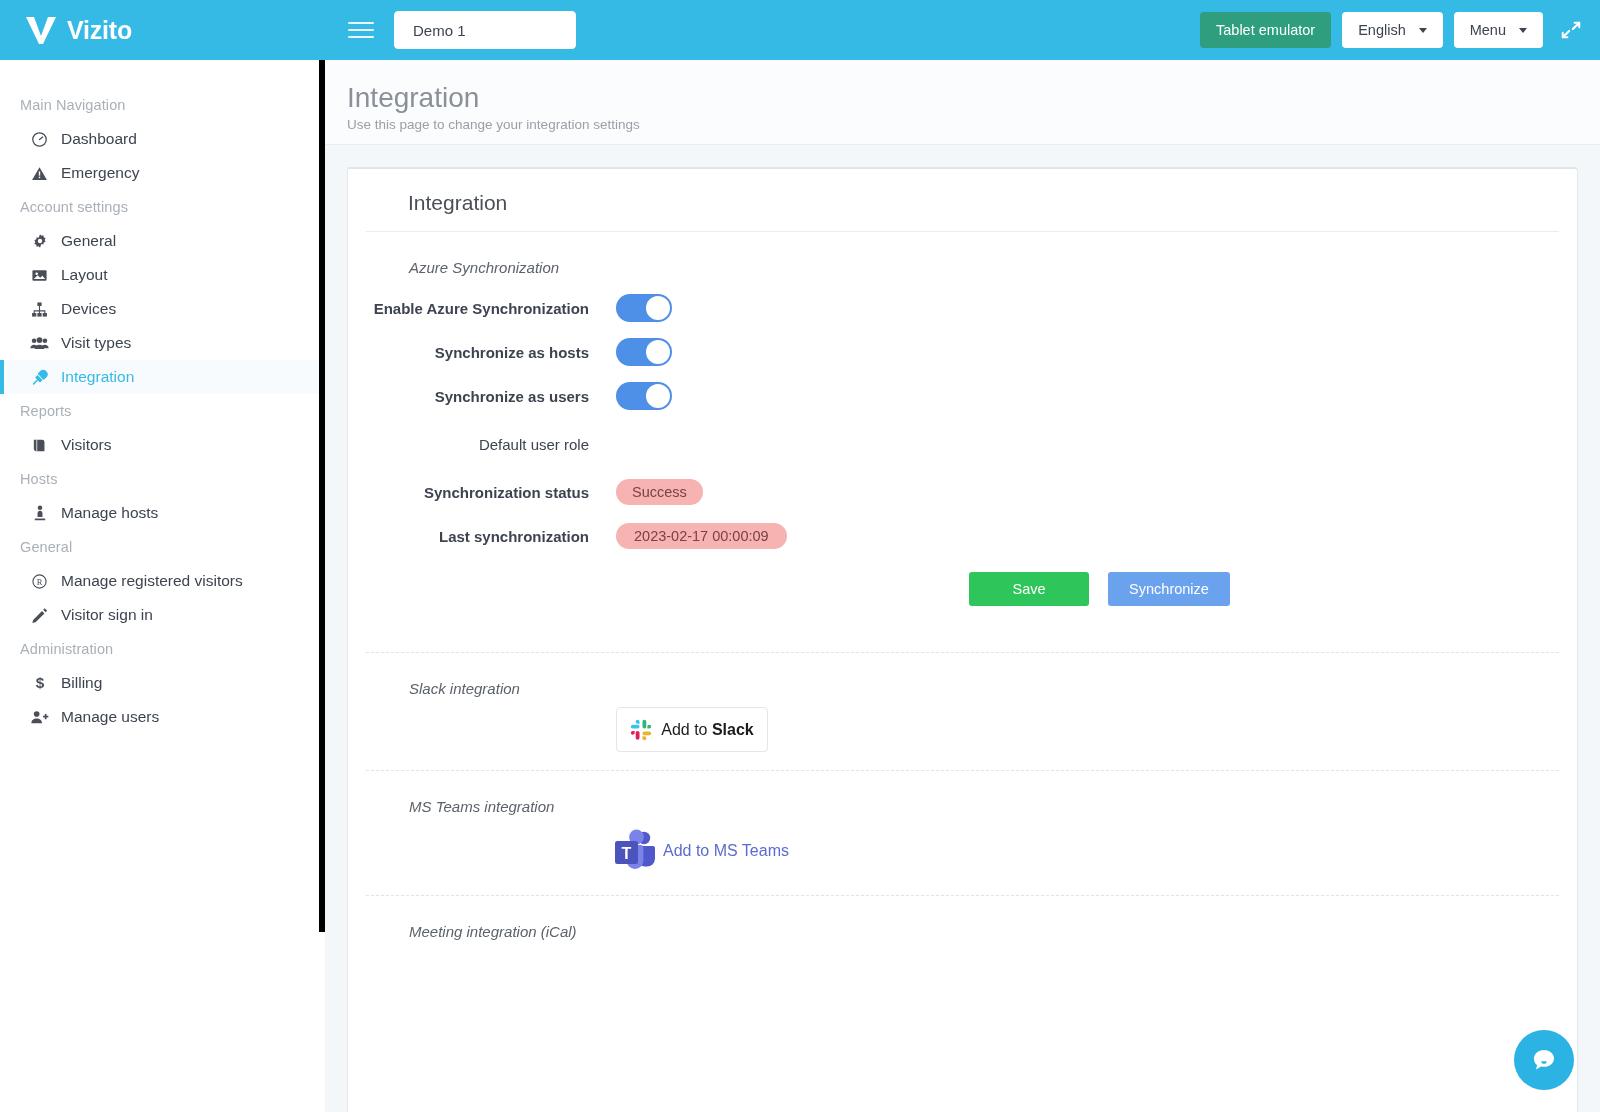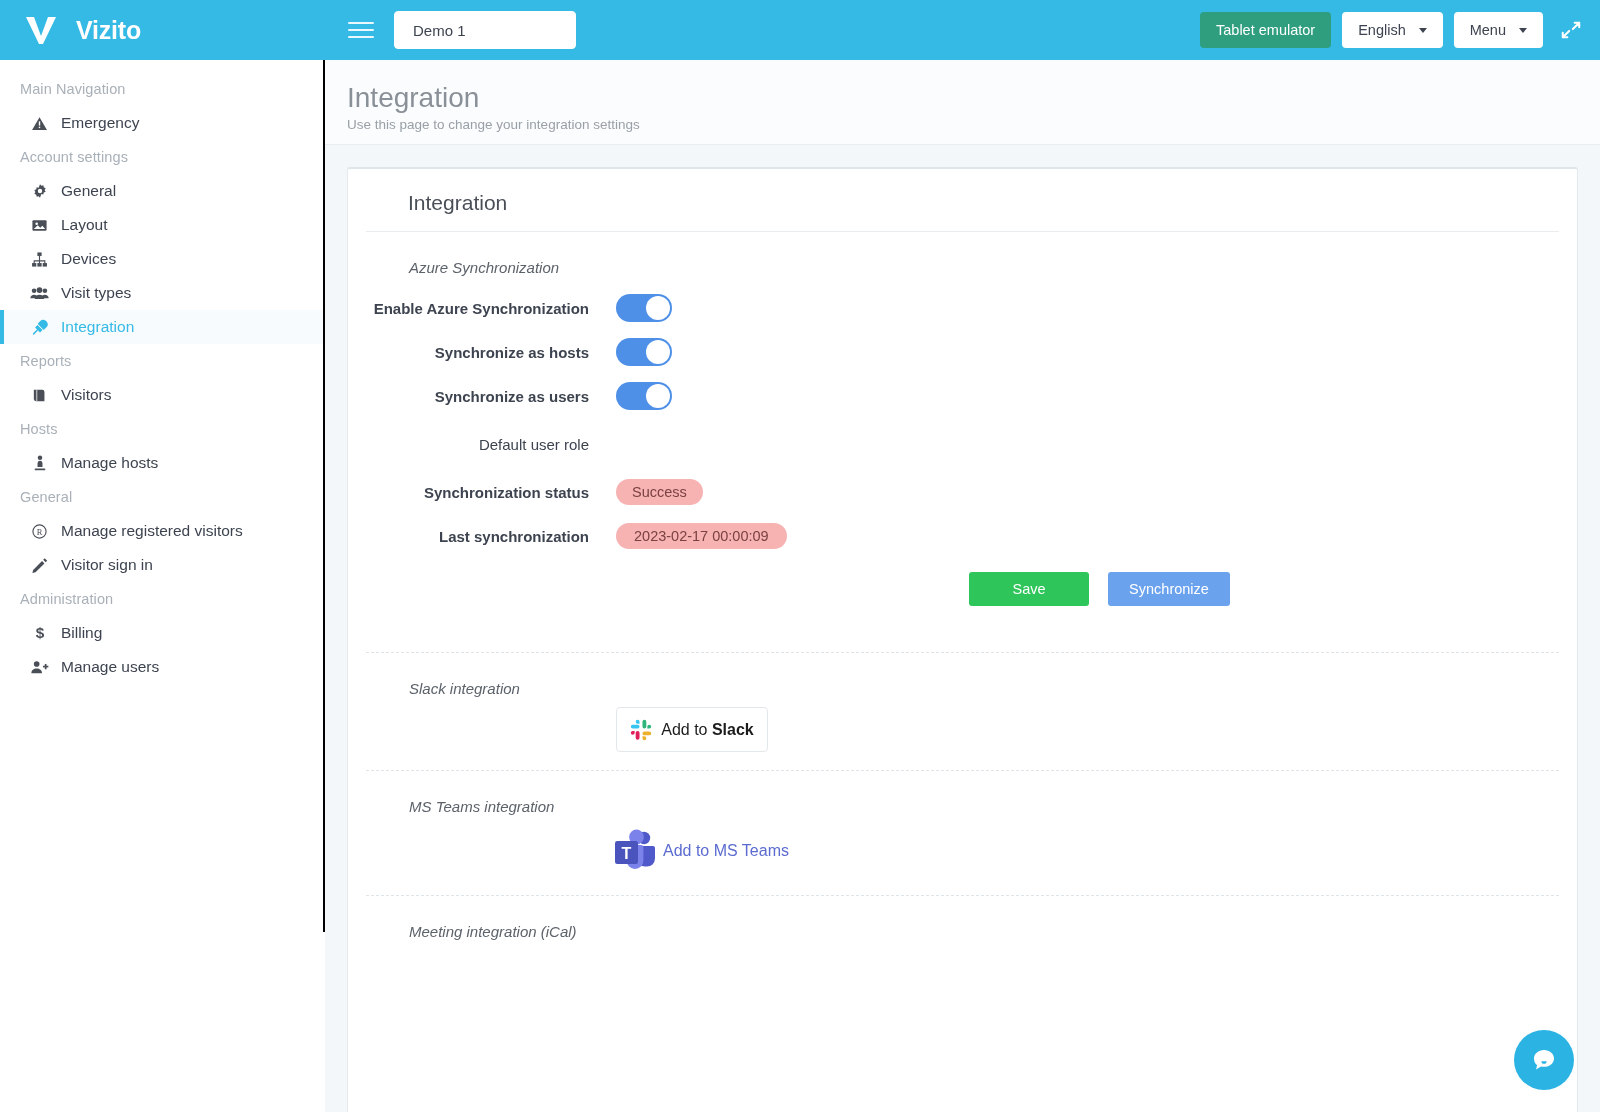--- a/index.html
+++ b/index.html
@@ -13,21 +13,21 @@
   
   .topbar {
     position: absolute; top: 0; left: 0;
     width: 1600px; height: 60px;
     background: #35bae6;
     display: flex; align-items: center;
   }
   .brand {
     width: 332px; height: 60px;
     display: flex; align-items: center; padding-left: 24px;
-    gap: 18px;
+    gap: 9px;
   }
   .brand-mark { width: 34px; height: 32px; display:block; }
   .brand-text {
     color: #ffffff; font-size: 25px; font-weight: 700;
     letter-spacing: -0.2px;
   }
   .hamburger {
     width: 26px; height: 22px; margin-left: 16px;
     display: flex; flex-direction: column; justify-content: space-between;
     padding: 3px 0; cursor: pointer;
@@ -56,22 +56,22 @@
     display: flex; align-items: center; gap: 13px;
   }
   .caret { width:0;height:0;border-left:4.5px solid transparent;border-right:4.5px solid transparent;border-top:5px solid #3d4450; display:block;}
   .expand-ico { width: 22px; height: 22px; margin-left: 6px; cursor: pointer; }
 
   
   .sidebar {
     position: absolute; top: 60px; left: 0;
     width: 325px; height: 872px;
     background: #ffffff;
-    border-right: 2px solid #000000;
-    padding-top: 12px;
+    border-right: 6px solid #000000;
+    padding-top: 28px;
   }
   .nav-head {
     font-size: 14.5px; color: #a9b0b8; padding: 9px 0 9px 20px;
     letter-spacing: .1px;
   }
   .nav-item {
     display: flex; align-items: center; gap: 12px;
     height: 34px; padding-left: 30px; cursor: pointer;
     font-size: 15.5px; color: #3d4450; position: relative;
   }
@@ -241,20 +241,29 @@
     </svg>
   </div>
 </div>
 
 <div class="sidebar">
 
   <div class="nav-head">Main Navigation</div>
   <div class="nav-item">
     <span class="ico">
       <svg width="17" height="17" viewBox="0 0 24 24">
+          <circle cx="12" cy="12" r="9.5" fill="none" stroke="#4a4f57" stroke-width="1.8"></circle>
+          <path d="M12 12 L16.5 8.5" stroke="#4a4f57" stroke-width="1.8" stroke-linecap="round"></path>
+        </svg>
+    </span>
+    <span>Dashboard</span>
+  </div>
+  <div class="nav-item">
+    <span class="ico">
+      <svg width="17" height="17" viewBox="0 0 24 24">
           <path d="M12 3 L22.5 21 L1.5 21 Z" fill="#4a4f57"></path>
           <rect x="11" y="9" width="2" height="6" fill="#fff"></rect>
           <rect x="11" y="16.5" width="2" height="2" fill="#fff"></rect>
         </svg>
     </span>
     <span>Emergency</span>
   </div>
 
   <div class="nav-head">Account settings</div>
   <div class="nav-item">

